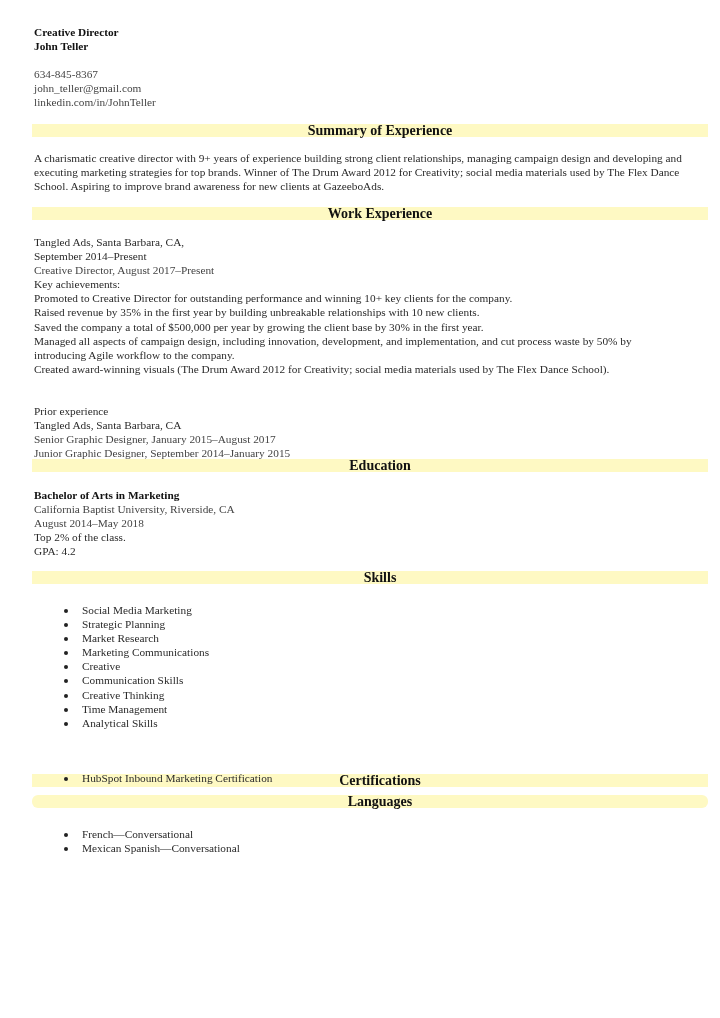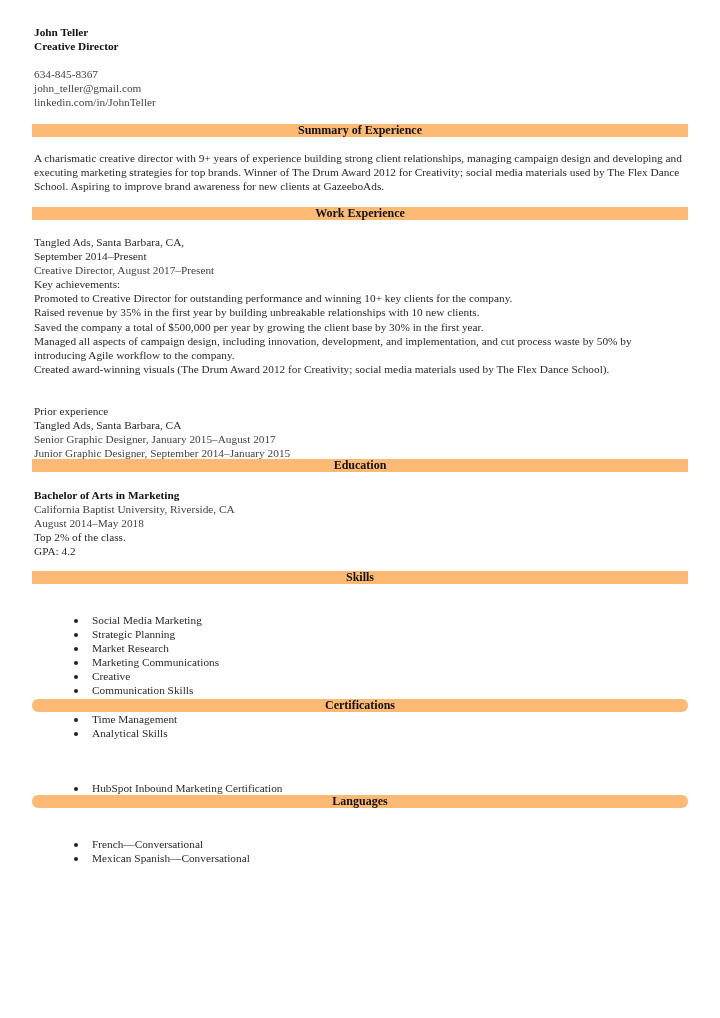--- a/index.html
+++ b/index.html
@@ -9,38 +9,38 @@
       color: #2a2a2a; font-size: 11.3px; line-height: 14.1px;
     }
     .page { position: absolute; left: 0; top: 0; width: 720px; height: 1018px; }
     .block { position: absolute; left: 34px; width: 656px; }
     .line { display: block; white-space: nowrap; }
     .wrap { white-space: normal; }
     .bold { font-weight: bold; color: #111; }
     .dim { color: #444; }
     .bar {
       position: absolute; left: 32px; width: 656px; height: 13px;
-      background: #fdba74; text-align: center; font-weight: bold;
-      font-size: 12px; line-height: 13px; color: #111;
+      background: #fef9c3; text-align: center; font-weight: bold;
+      font-size: 14px; line-height: 13px; color: #111; padding-left: 20px;
     }
-    ul.bl { list-style: none; margin: 14px; padding: 0; position: absolute; left: 58px; }
+    ul.bl { list-style: none; margin: 4px; padding: 0; position: absolute; left: 58px; }
     ul.bl li { position: relative; padding-left: 20px; height: 14.1px; white-space: nowrap; }
     ul.bl li .dot {
       position: absolute; left: 2px; top: 6px; width: 4px; height: 4px;
       background: #222; border-radius: 50%;
     }
   </style>
 </head>
 <body>
 
 <div class="page">
 
   <div class="block" style="top:25px;">
+    <span class="line bold">Creative Director</span>
     <span class="line bold">John Teller</span>
-    <span class="line bold">Creative Director</span>
   </div>
   <div class="block" style="top:67px;">
     <span class="line dim">634-845-8367</span>
     <span class="line dim">john_teller@gmail.com</span>
     <span class="line dim">linkedin.com/in/JohnTeller</span>
   </div>
 
   <div class="bar" style="top:124px;">Summary of Experience</div>
   <div class="block" style="top:151px; width:654px;">
     <span class="line wrap">A charismatic creative director with 9+ years of experience building strong client relationships, managing campaign design and developing and executing marketing strategies for top brands. Winner of The Drum Award 2012 for Creativity; social media materials used by The Flex Dance School. Aspiring to improve brand awareness for new clients at GazeeboAds.</span>
@@ -80,21 +80,21 @@
     <li><span class="dot"></span><span>Strategic Planning</span></li>
     <li><span class="dot"></span><span>Market Research</span></li>
     <li><span class="dot"></span><span>Marketing Communications</span></li>
     <li><span class="dot"></span><span>Creative</span></li>
     <li><span class="dot"></span><span>Communication Skills</span></li>
     <li><span class="dot"></span><span>Creative Thinking</span></li>
     <li><span class="dot"></span><span>Time Management</span></li>
     <li><span class="dot"></span><span>Analytical Skills</span></li>
   </ul>
 
-  <div class="bar" style="top:699px;border-radius:6px;">Certifications</div>
+  <div class="bar" style="top:774px;">Certifications</div>
   <ul class="bl" style="top:767px;">
     <li><span class="dot"></span><span>HubSpot Inbound Marketing Certification</span></li>
   </ul>
 
   <div class="bar" style="top:795px;border-radius:6px;">Languages</div>
   <ul class="bl" style="top:823px;">
     <li><span class="dot"></span><span>French—Conversational</span></li>
     <li><span class="dot"></span><span>Mexican Spanish—Conversational</span></li>
   </ul>
 

